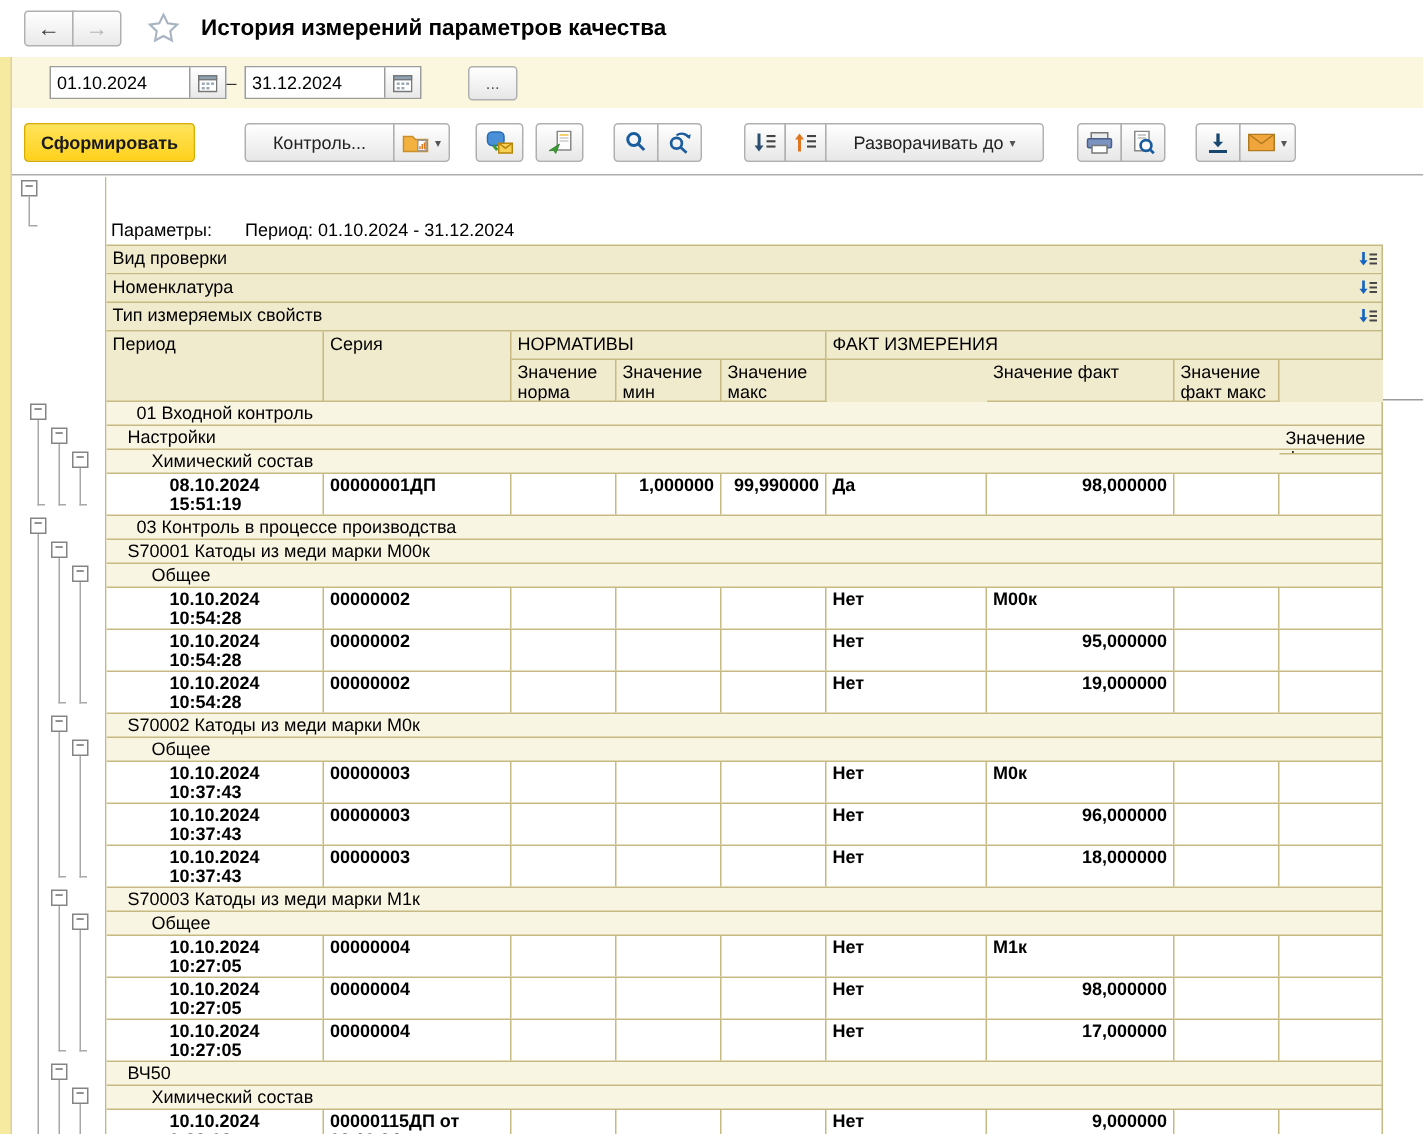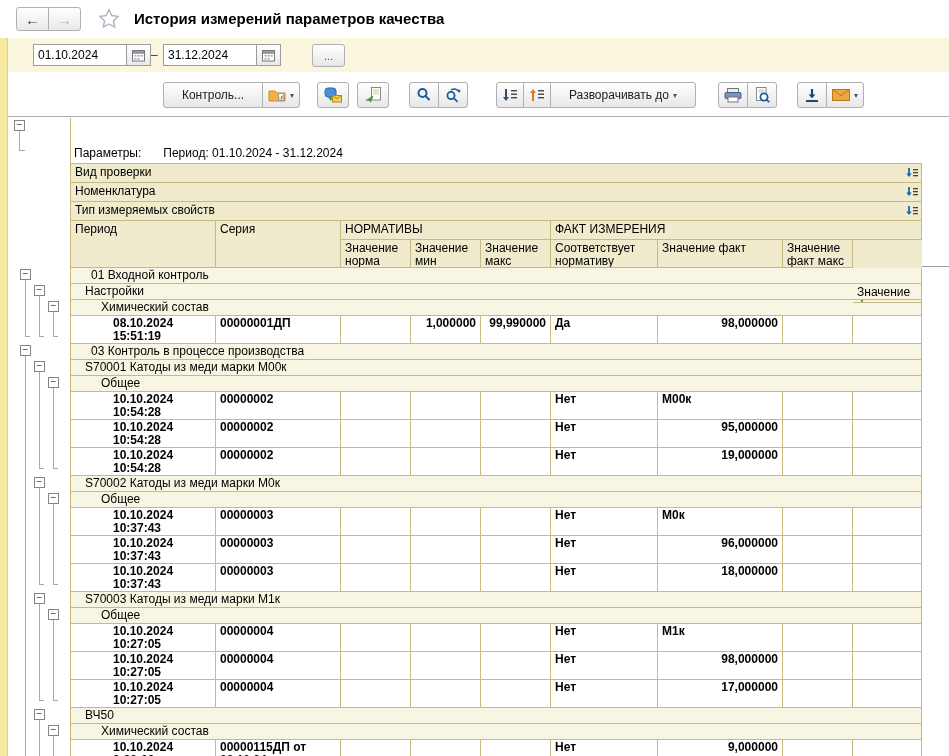--- a/index.html
+++ b/index.html
@@ -132,20 +132,21 @@
           <rect x="8.7" y="6" width="2" height="1.6" fill="#9aa7b5"></rect>
             <rect x="2.5" y="9" width="2" height="1.6" fill="#9aa7b5"></rect>
           <rect x="5.6" y="9" width="2" height="1.6" fill="#9aa7b5"></rect>
         </svg>
       </button>
     </div>
     <button class="btn" id="morebtn">...</button>
   </div>
 
   <div id="toolbar">
+    <button class="btn" id="generate">Сформировать</button>
 
     <div class="seg" style="left:163px;">
       <button class="btn" style="width:100px;">Контроль...</button>
       <button class="btn iconbtn">
         <svg width="18" height="14" viewBox="0 0 18 14">
           <path d="M1 3h6l2 2h8v8H1z" fill="#f3b13f" stroke="#c98f2a"></path>
           <rect x="10.5" y="5.5" width="5.5" height="7" fill="#fff" stroke="#999"></rect>
           <rect x="11.5" y="9.5" width="1" height="2" fill="#e07820"></rect>
             <rect x="13" y="8" width="1" height="3.5" fill="#e07820"></rect>
             <rect x="14.5" y="7" width="1" height="4.5" fill="#e07820"></rect>
@@ -339,21 +340,20 @@
     </div>
 
     <div class="rheader">
       <div class="hcell h-period">Период</div>
       <div class="hcell h-series">Серия</div>
       <div class="hcell h-norm">НОРМАТИВЫ</div>
       <div class="hcell h-fact">ФАКТ ИЗМЕРЕНИЯ</div>
       <div class="hcell h-s0">Значение норма</div>
       <div class="hcell h-s1">Значение мин</div>
       <div class="hcell h-s2">Значение макс</div>
-      <div class="hcell h-s3">Соответствует нормативу</div>
       <div class="hcell h-s4">Значение факт</div>
       <div class="hcell h-s5">Значение факт макс</div>
       <div class="hcell h-s6">Значение факт мин</div>
     </div>
 
     <div id="reportrows">
         <div class="grow lvl1">01 Входной контроль</div>
         <div class="grow lvl2">Настройки</div>
         <div class="grow lvl3">Химический состав</div>
         <div class="drow">

